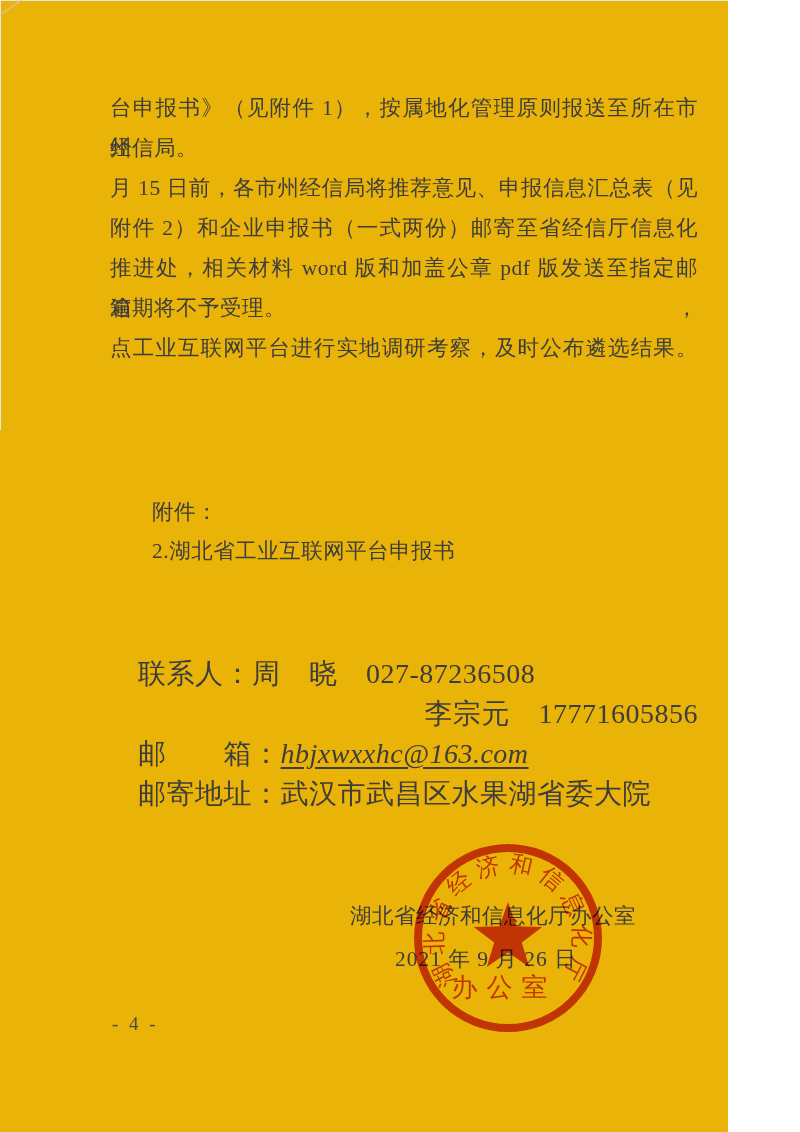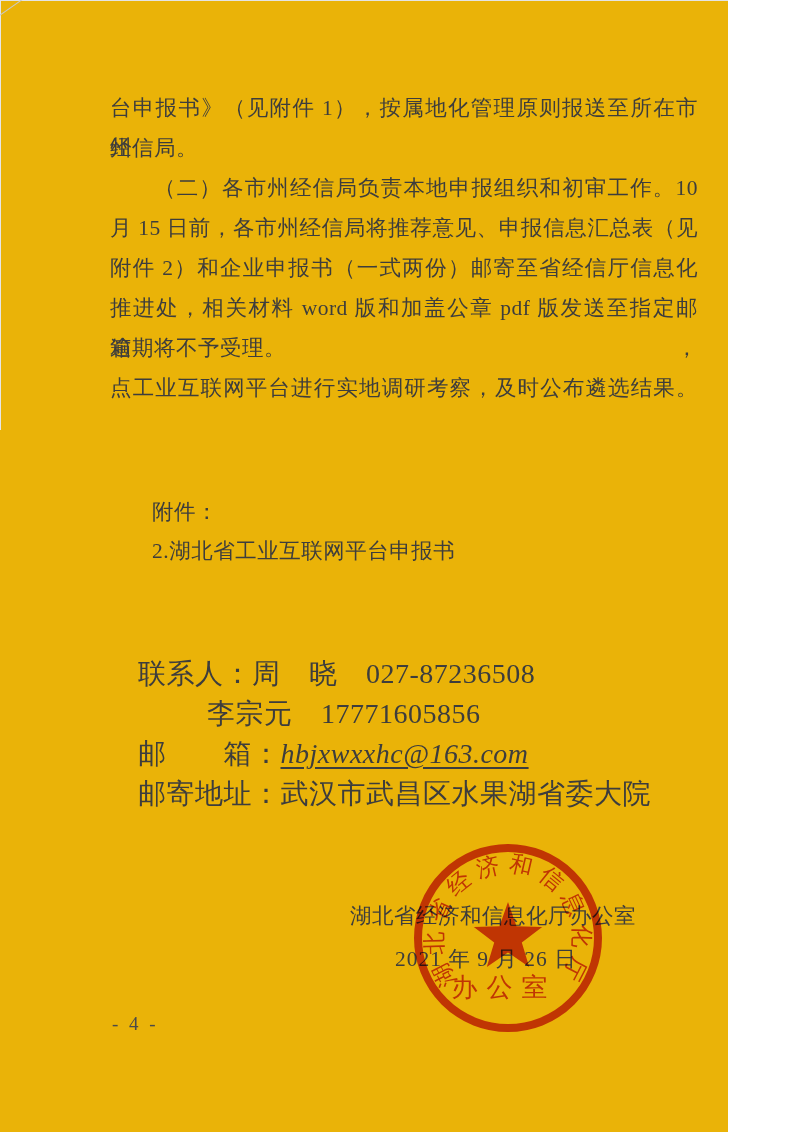--- a/index.html
+++ b/index.html
@@ -19,21 +19,21 @@
   .bodytext { position:absolute; left:110px; top:88px; width:588px;
               font-size:21.5px; line-height:40px; letter-spacing:0.5px; }
   .bline { height:40px; white-space:nowrap; }
   .j     { white-space:normal; text-align:justify; text-align-last:justify; text-justify:inter-character; }
   .ind   { text-indent:44px; }
 
   .attachments { position:absolute; left:152px; top:493px; width:560px;
                  font-size:21.5px; line-height:39px; letter-spacing:0.5px; }
   .contacts { position:absolute; left:138px; top:654px; width:560px;
               font-size:28px; line-height:40px; letter-spacing:0.5px; }
-  .contact-line2 { padding-left:69px; }
+  .contact-line2 { padding-left:69px;text-align:right; }
   .email { text-decoration:underline; text-underline-offset:4px;font-style:italic; }
 
   .sig-org  { position:absolute; left:350px; top:901px; font-size:21.5px; letter-spacing:0.5px; }
   .sig-date { position:absolute; left:395px; top:944px; font-size:21.5px; letter-spacing:1px; }
 
   .page-number { position:absolute; left:112px; top:1013px; font-size:19px; letter-spacing:3px; color:#4a4a4a; }
 
   .seal { position:absolute; left:408px; top:838px; width:200px; height:200px;
           mix-blend-mode:multiply; opacity:0.9; }
   .seal text { font-family:"Liberation Serif","DejaVu Serif",serif; fill:var(--seal-color); }
@@ -43,21 +43,20 @@
 
 <div class="page">
 
   <div class="edge-top"></div>
   <div class="edge-left"></div>
   <div class="scratch"></div>
 
   <div class="bodytext">
     <div class="bline j">台申报书》（见附件 1），按属地化管理原则报送至所在市州</div>
     <div class="bline">经信局。</div>
-    <div class="bline j ind">（二）各市州经信局负责本地申报组织和初审工作。10</div>
     <div class="bline j">月 15 日前，各市州经信局将推荐意见、申报信息汇总表（见</div>
     <div class="bline j">附件 2）和企业申报书（一式两份）邮寄至省经信厅信息化</div>
     <div class="bline j">推进处，相关材料 word 版和加盖公章 pdf 版发送至指定邮箱，</div>
     <div class="bline">逾期将不予受理。</div>
     <div class="bline j">点工业互联网平台进行实地调研考察，及时公布遴选结果。</div>
   </div>
 
   <div class="attachments">
     <div>附件：</div>
     <div>2.湖北省工业互联网平台申报书</div>

